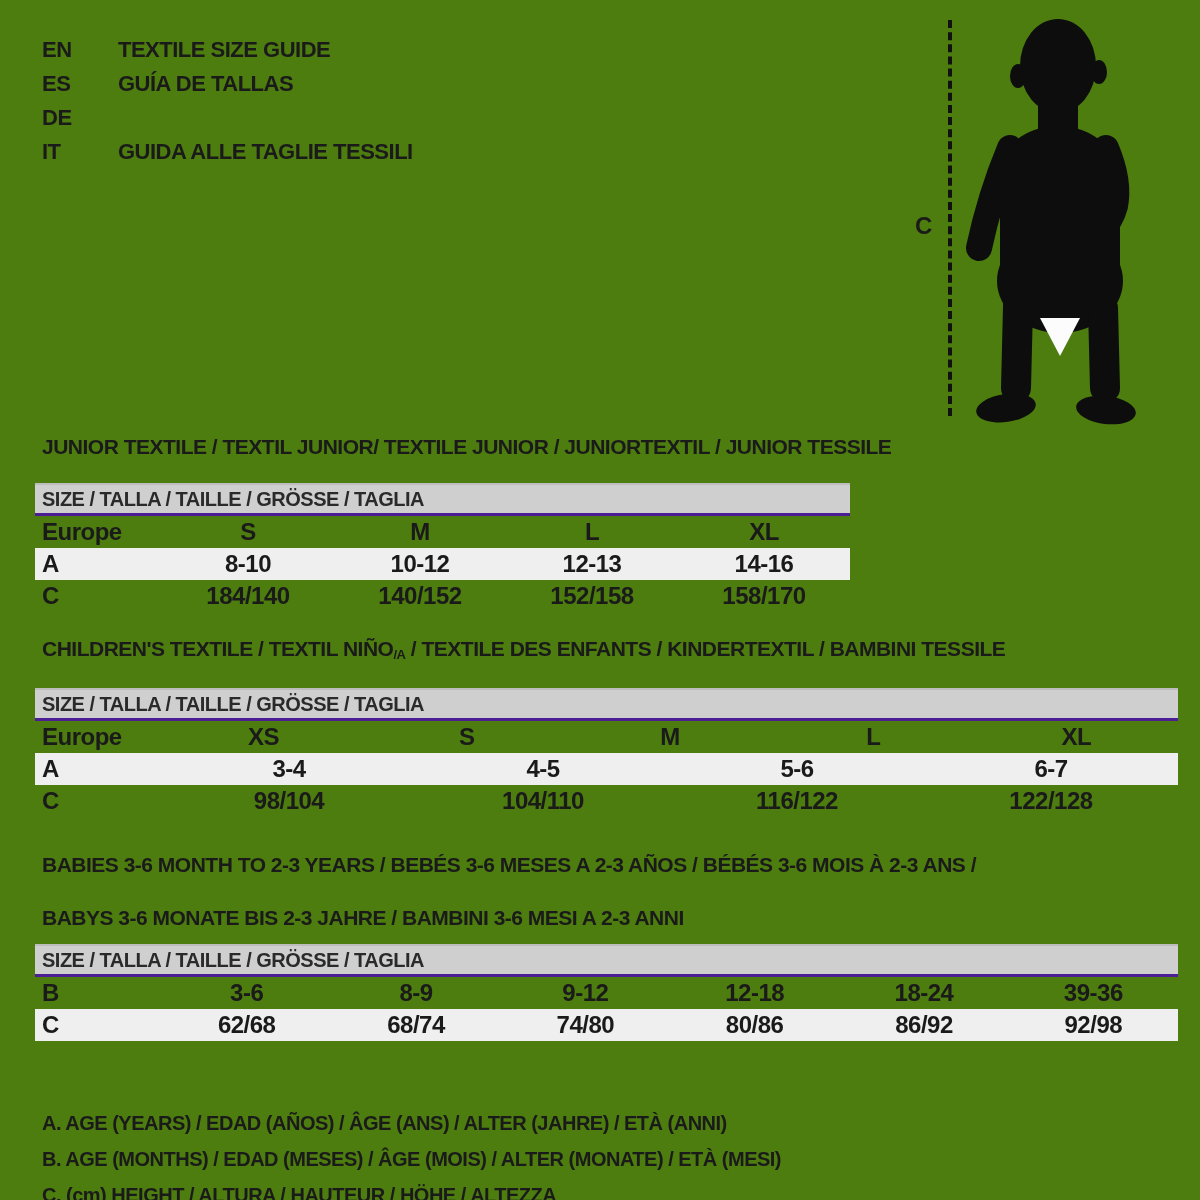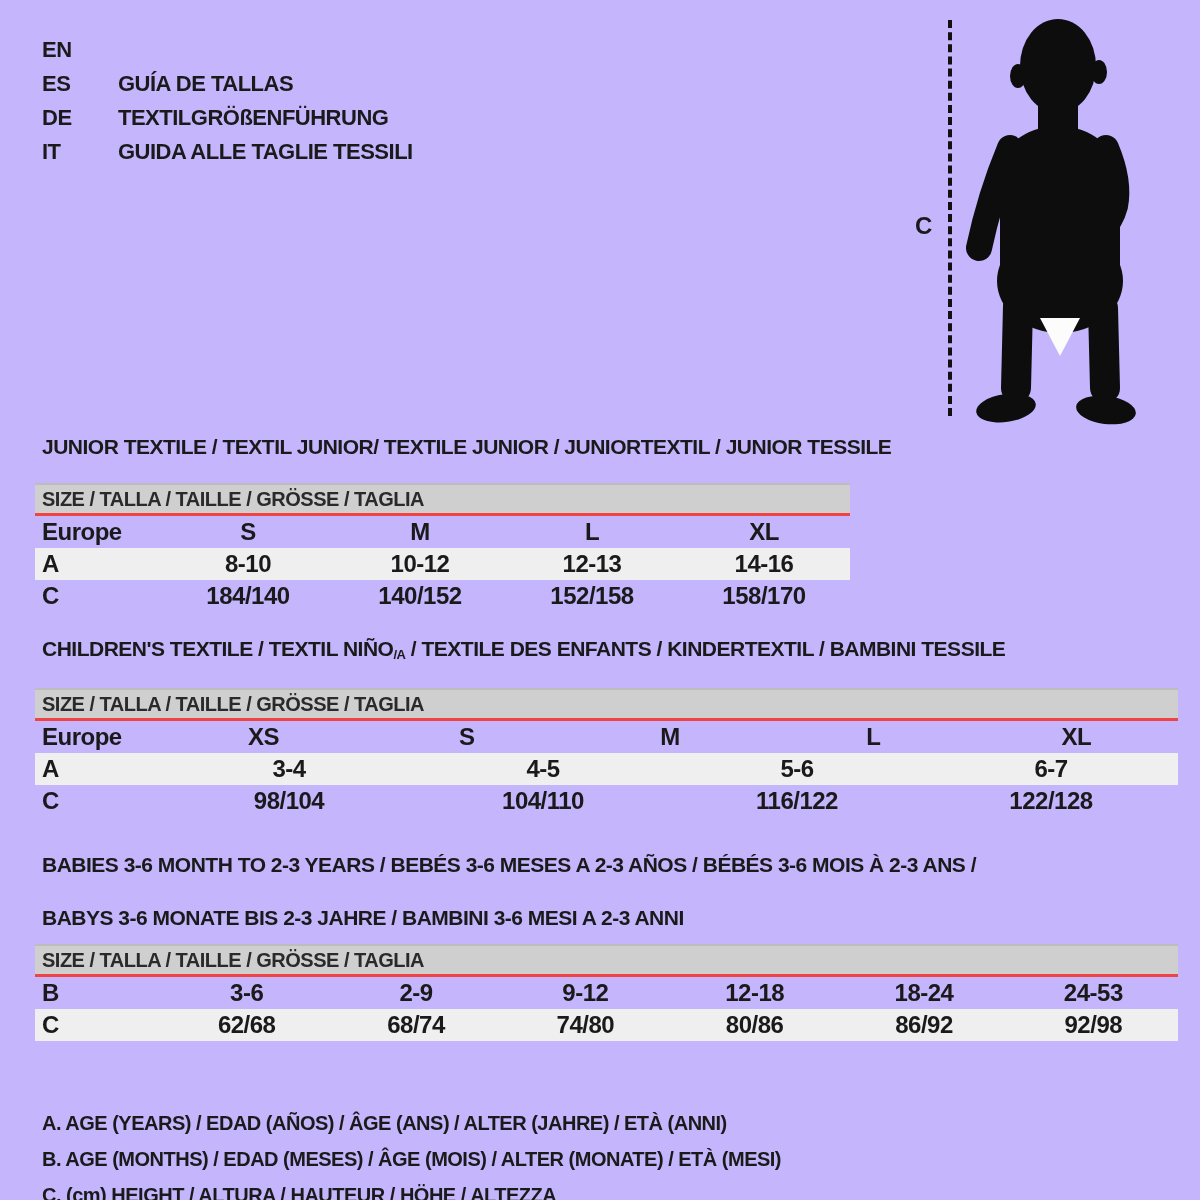--- a/index.html
+++ b/index.html
@@ -1,19 +1,19 @@
 <!DOCTYPE html>
 <html><head>
 <meta charset="utf-8">
 <style>
   html,body{margin:0;padding:0;}
   .page{
     position:relative;
     width:1200px;height:1200px;
-    background:#c4b5fd;
+    background:#4d7c0f;
     font-family:"Liberation Sans", sans-serif;
     color:#1a1a1a;
     overflow:hidden;
     letter-spacing:-0.5px;
   }
   
   .langs{position:absolute;left:42px;top:33px;}
   .lang-row{display:flex;height:34px;line-height:34px;font-size:22px;font-weight:bold;}
   .lang-code{width:76px;}
   
@@ -31,48 +31,48 @@
     position:absolute;left:42px;
     font-size:21px;font-weight:bold;line-height:24px;white-space:nowrap;
   }
   .sec-title .subA{font-size:13px;position:relative;top:3px;}
   
   .tbl{position:absolute;left:35px;}
   .tbl-header{
     box-sizing:border-box;height:33px;line-height:29px;
     background:#cfcfcf;
     border-top:2px solid #bdbdbd;
-    border-bottom:3px solid #ef4444;
+    border-bottom:3px solid #4c1d95;
     font-size:20px;font-weight:bold;
     padding-left:7px;color:#2a2a2a;
   }
   .tbl-row{display:flex;height:32px;line-height:32px;font-size:24px;font-weight:bold;}
   .tbl-row.stripe{background:#efefef;}
   .tbl-row .lbl{width:120px;padding-left:7px;text-align:left;}
   .tbl-row .cell{flex:1;text-align:center;}
   
   .legend{position:absolute;left:42px;top:1072px;margin-top:40px;}
   .legend-line{font-size:20px;font-weight:bold;line-height:23px;margin-bottom:13px;white-space:nowrap;}
 </style>
 </head>
 <body>
 
 <div class="page">
 
   <div class="langs">
     <div class="lang-row">
       <span class="lang-code">EN</span>
+      <span class="lang-label">TEXTILE SIZE GUIDE</span>
     </div>
     <div class="lang-row">
       <span class="lang-code">ES</span>
       <span class="lang-label">GUÍA DE TALLAS</span>
     </div>
     <div class="lang-row">
       <span class="lang-code">DE</span>
-      <span class="lang-label">TEXTILGRÖßENFÜHRUNG</span>
     </div>
     <div class="lang-row">
       <span class="lang-code">IT</span>
       <span class="lang-label">GUIDA ALLE TAGLIE TESSILI</span>
     </div>
   </div>
 
   <div class="measure-line"></div>
   <div class="measure-label">C</div>
   <svg class="toddler" width="190" height="410" viewBox="0 0 190 410" xmlns="http://www.w3.org/2000/svg">
@@ -147,25 +147,25 @@
     </div>
   </div>
 
   <div class="sec-title" style="top:853px;">BABIES 3-6 MONTH TO 2-3 YEARS / BEBÉS 3-6 MESES A 2-3 AÑOS / BÉBÉS 3-6 MOIS À 2-3 ANS /</div>
   <div class="sec-title" style="top:906px;">BABYS 3-6 MONATE BIS 2-3 JAHRE / BAMBINI 3-6 MESI A 2-3 ANNI</div>
   <div class="tbl" style="top:944px;width:1143px;">
     <div class="tbl-header">SIZE / TALLA / TAILLE / GRÖSSE / TAGLIA</div>
     <div class="tbl-row">
       <span class="lbl">B</span>
       <span class="cell">3-6</span>
-      <span class="cell">2-9</span>
+      <span class="cell">8-9</span>
       <span class="cell">9-12</span>
       <span class="cell">12-18</span>
       <span class="cell">18-24</span>
-      <span class="cell">24-53</span>
+      <span class="cell">39-36</span>
     </div>
     <div class="tbl-row stripe">
       <span class="lbl">C</span>
       <span class="cell">62/68</span>
       <span class="cell">68/74</span>
       <span class="cell">74/80</span>
       <span class="cell">80/86</span>
       <span class="cell">86/92</span>
       <span class="cell">92/98</span>
     </div>

